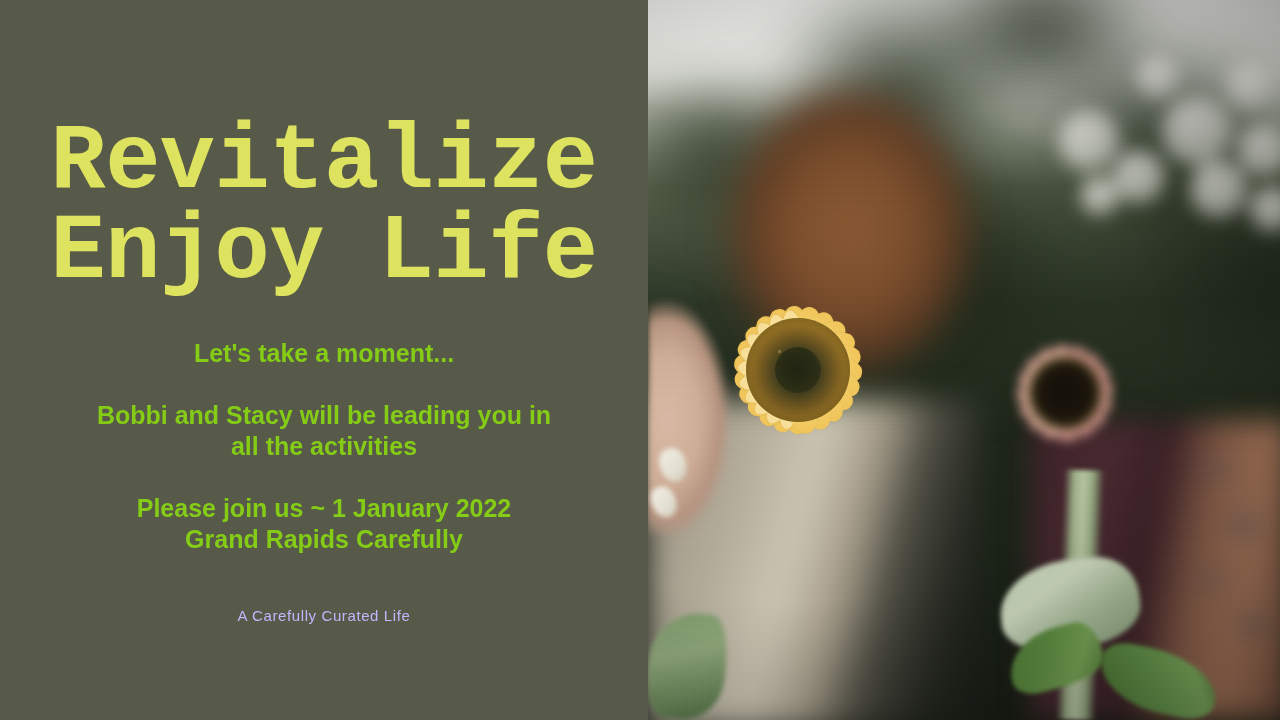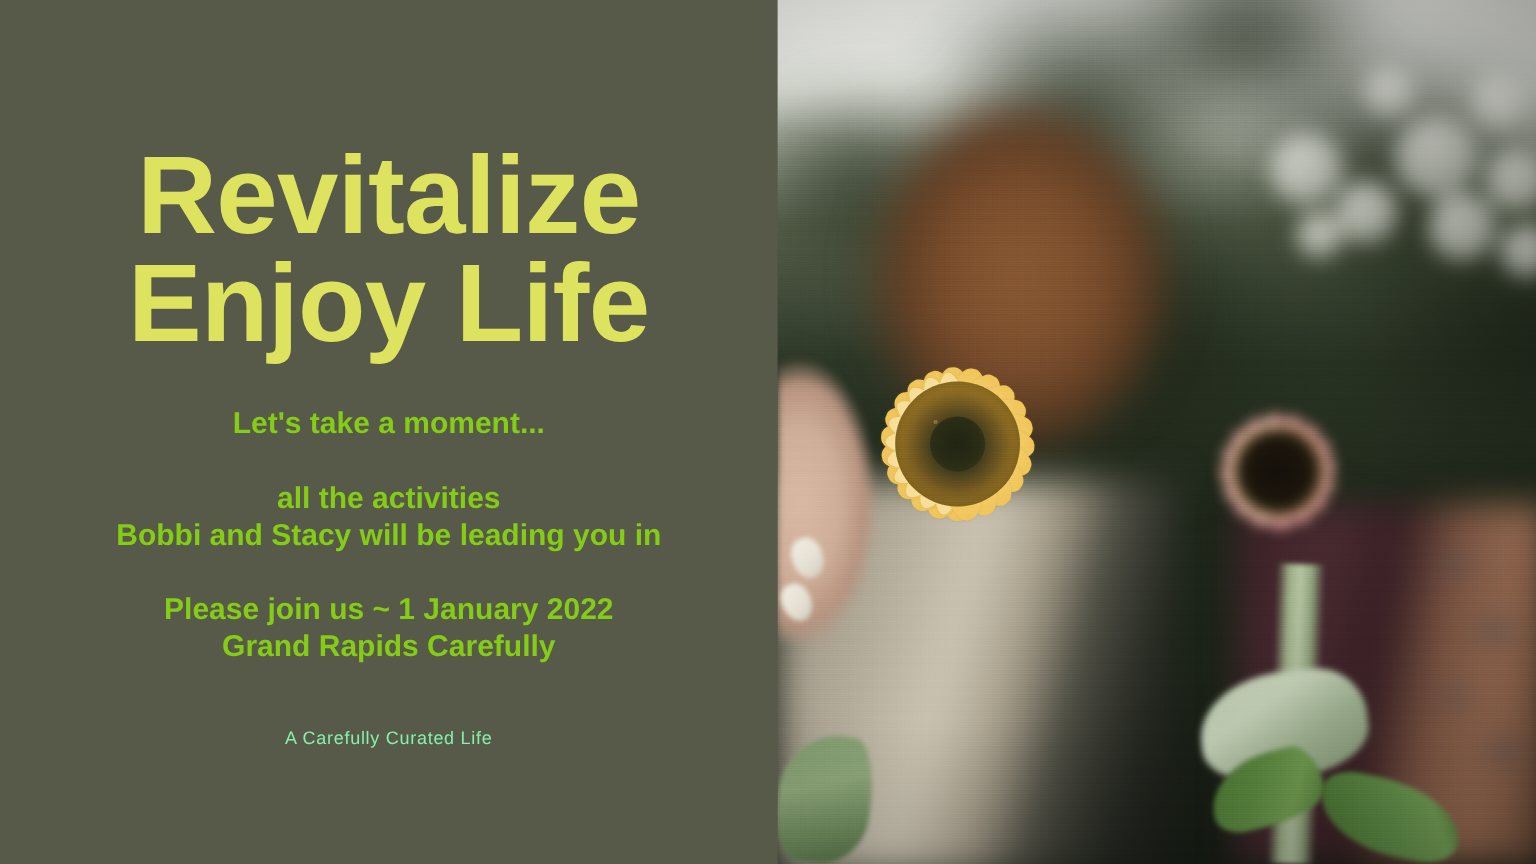--- a/index.html
+++ b/index.html
@@ -241,21 +241,21 @@
     height: 720px;
     background: #575949;
     display: flex;
     flex-direction: column;
     align-items: center;
   }
   .headline {
     width: 100%;
     margin-top: 118px;
     text-align: center;
-    font-family: Liberation Sans, sans-serif;
+    font-family: Liberation Mono, monospace;
     font-weight: 700;
     font-size: 92px;
     line-height: 0.98;
     color: #dde25f;
     letter-spacing: -0.5px;
   }
   .headline .hl-line { display: block; }
 
   .body-block {
     width: 100%;
@@ -267,21 +267,21 @@
     margin-top: 40px;
   }
   .body-block .para { display: block; }
   .para + .para { margin-top: 31px; }
   .para .ln { display: block; }
 
   .tagline {
     margin-top: 52px;
     font-size: 15px;
     font-weight: 400;
-    color: #86efac;
+    color: #c4b5fd;
     letter-spacing: 0.6px;
     text-align: center;
     width: 100%;
   }
 </style>
 </head>
 <body>
 
 <div class="poster">
 
@@ -383,22 +383,22 @@
     <div class="headline">
       <span class="hl-line">Revitalize</span>
       <span class="hl-line">Enjoy Life</span>
     </div>
 
     <div class="body-block">
       <span class="para">
         <span class="ln">Let's take a moment...</span>
       </span>
       <span class="para">
+        <span class="ln">Bobbi and Stacy will be leading you in</span>
         <span class="ln">all the activities</span>
-        <span class="ln">Bobbi and Stacy will be leading you in</span>
       </span>
       <span class="para">
         <span class="ln">Please join us ~ 1 January 2022</span>
         <span class="ln">Grand Rapids Carefully</span>
       </span>
     </div>
 
     <div class="tagline">A Carefully Curated Life</div>
 
   </div>

